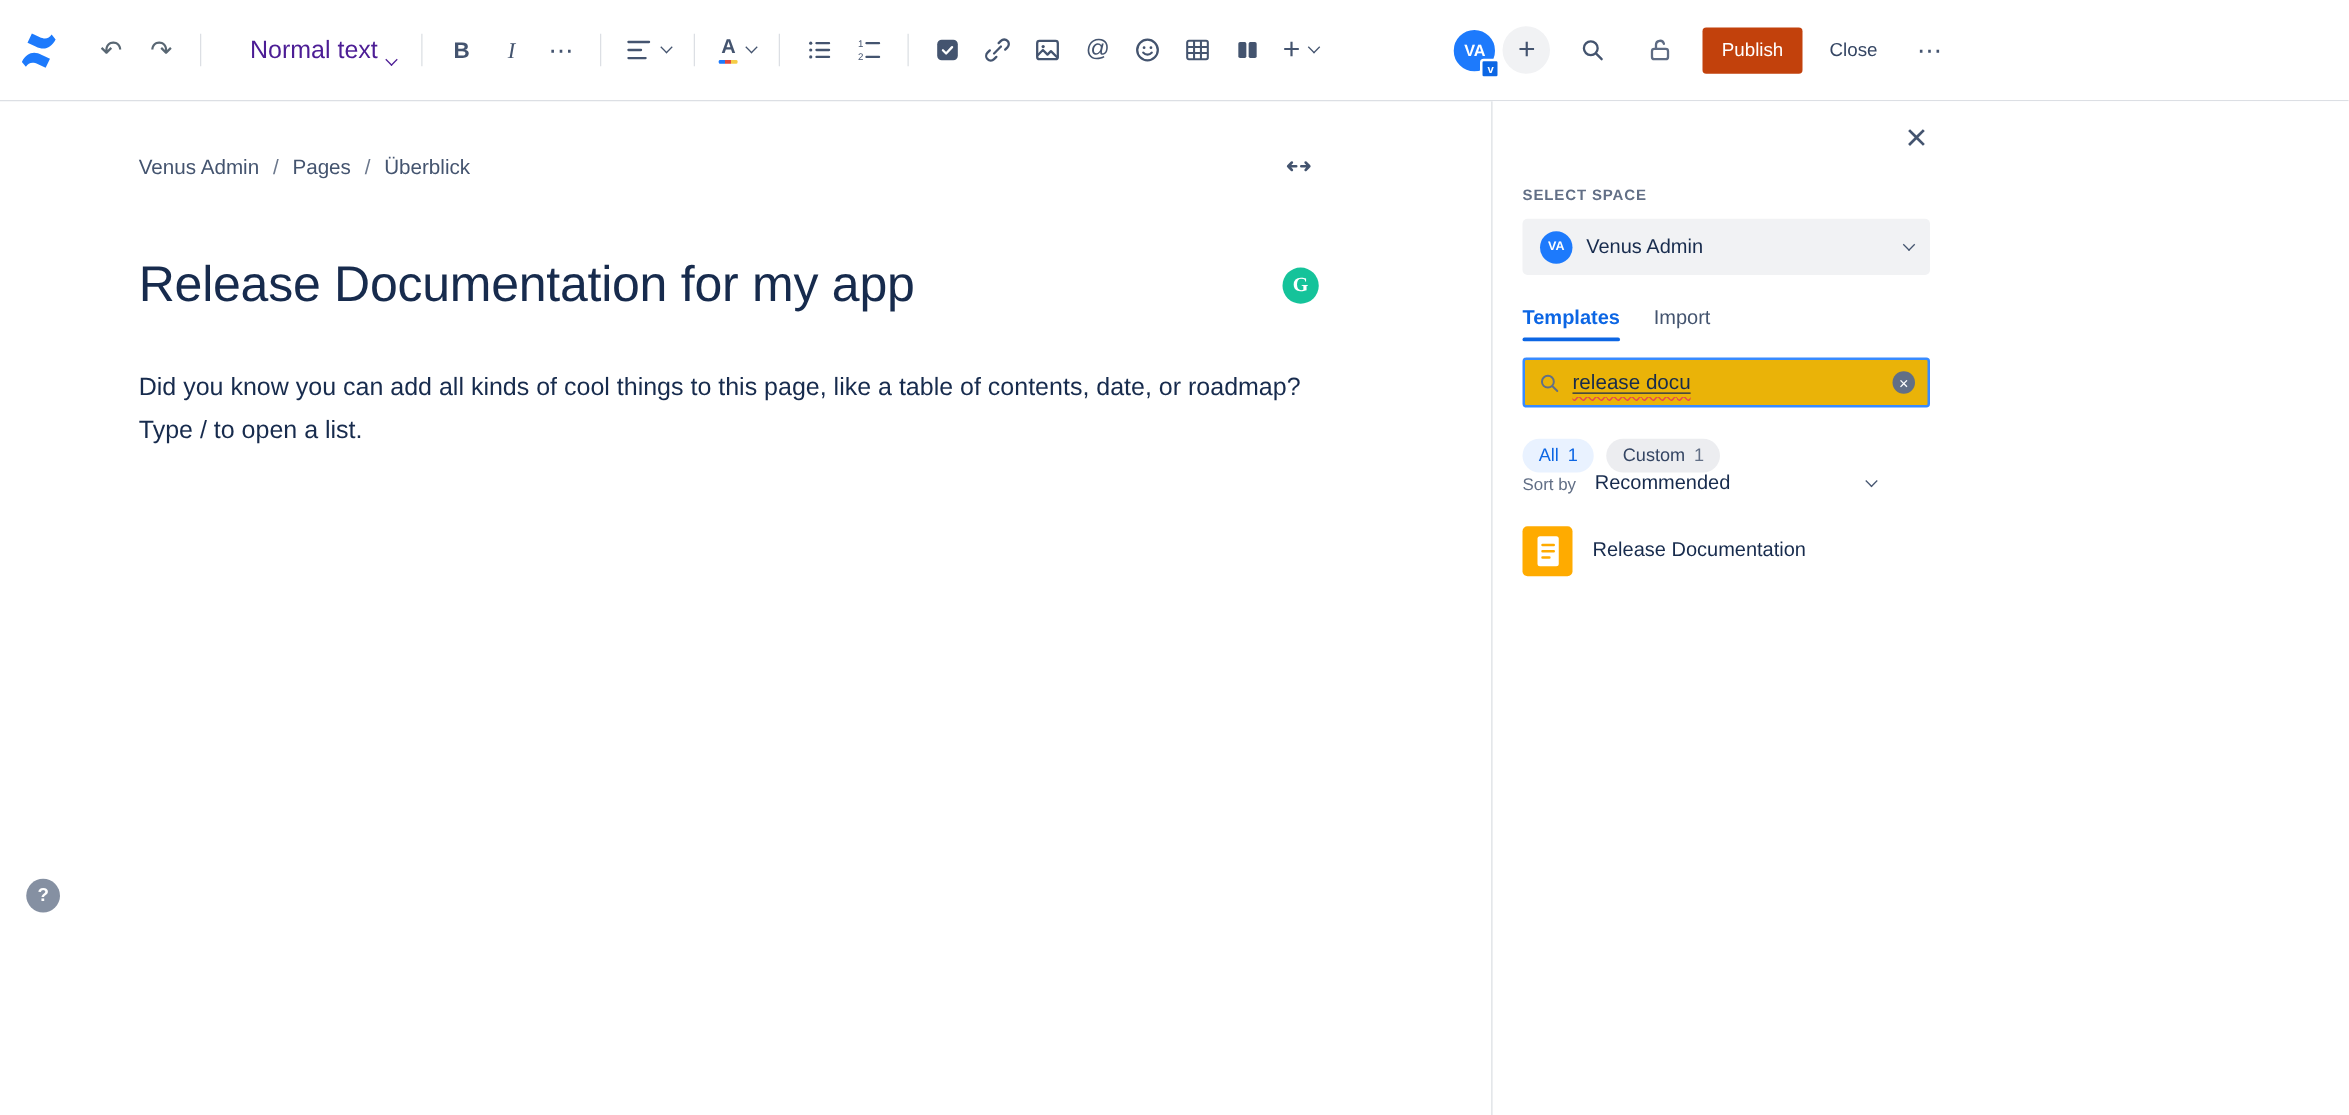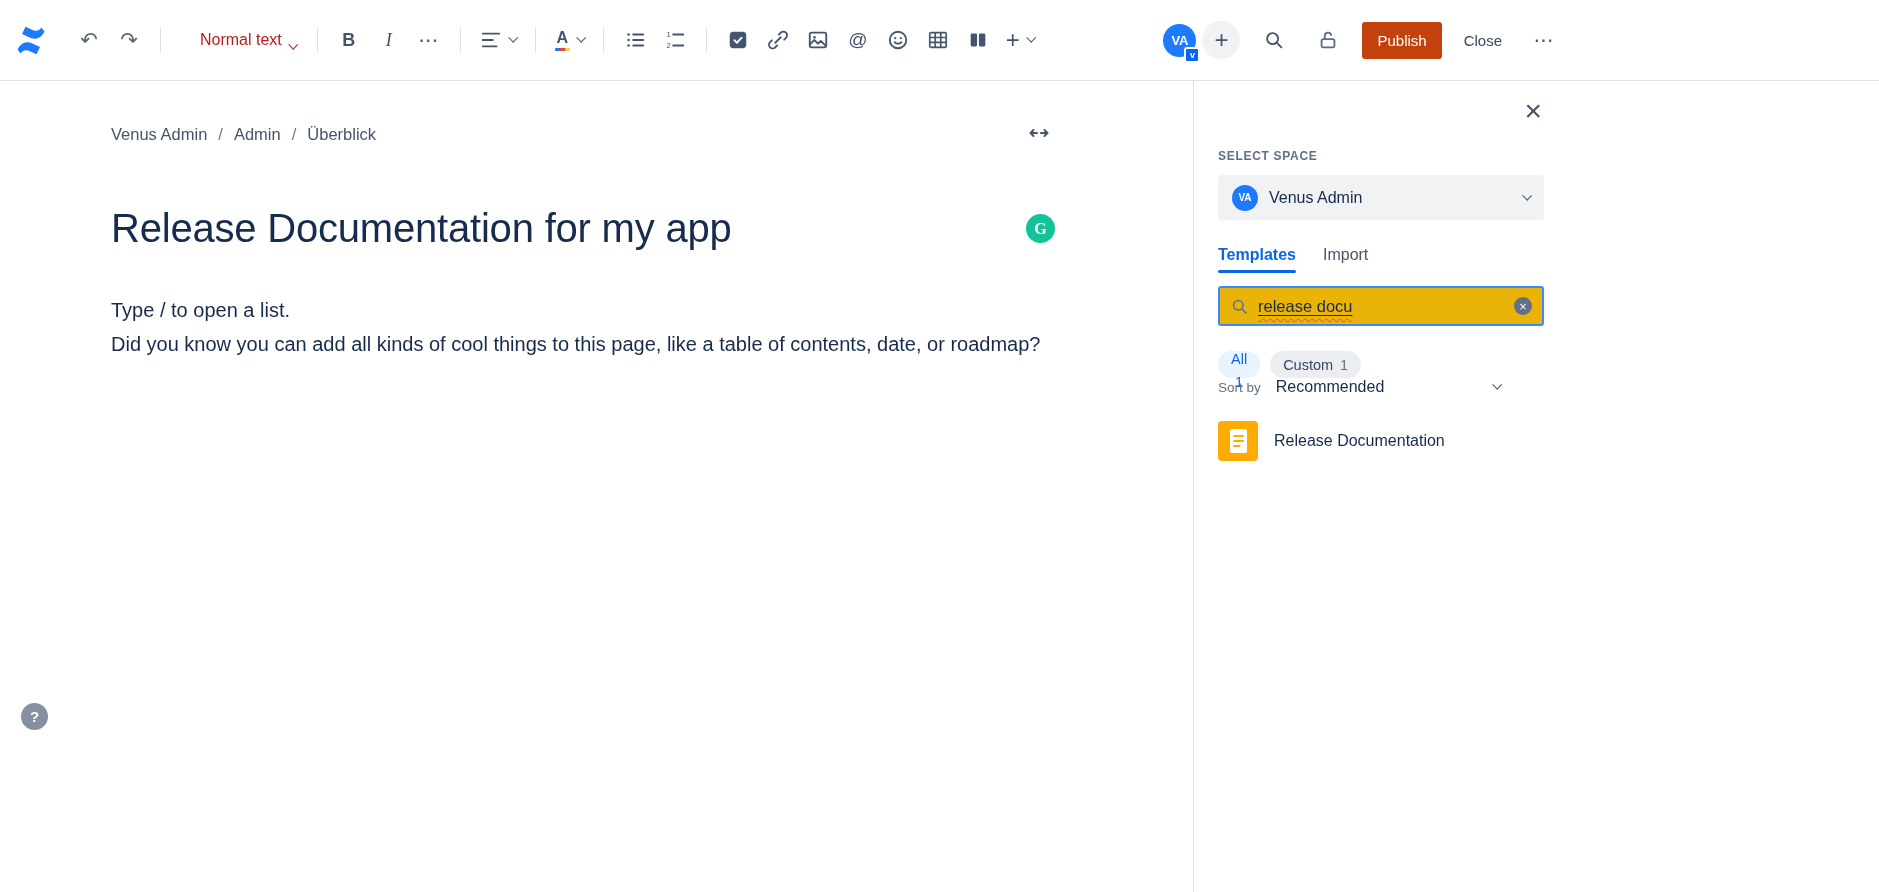--- a/index.html
+++ b/index.html
@@ -7,21 +7,21 @@
   .app { position:relative; width:1879px; height:892px; background:#fff; color:#172B4D; overflow:hidden; }
 
   
   .topbar { display:flex; align-items:center; height:81px; padding:0 0 0 15px; border-bottom:1px solid #DCDFE4; background:#fff; }
   .tbtn { display:flex; align-items:center; justify-content:center; width:40px; height:40px; border:none; background:transparent; border-radius:3px; color:#44546F; cursor:pointer; font-family:inherit; }
   .tbtn svg { display:block; }
   .sep { width:1px; height:26px; background:#DCDFE4; margin:0 11px; flex:none; }
   .chev { display:inline-block; width:7px; height:7px; border-right:1.8px solid currentColor; border-bottom:1.8px solid currentColor; transform:rotate(45deg) translateY(-1px); margin-left:7px; margin-top:-3px; flex:none; }
   .logo { width:32px; height:32px; flex:none; }
   .undo-redo { font-size:21px; color:#596773; }
-  .style-dd { display:flex; align-items:flex-end; border:none; background:transparent; font-family:inherit; font-size:16px; color:#b91c1c; margin-left:18px; padding:8px 10px; width:auto; cursor:pointer; }
+  .style-dd { display:flex; align-items:flex-end; border:none; background:transparent; font-family:inherit; font-size:20px; color:#4c1d95; margin-left:18px; padding:8px 10px; width:auto; cursor:pointer; }
   .dd-btn { width:auto; padding:0 8px; }
   .bold-glyph { font-weight:700; font-size:18px; }
   .italic-glyph { font-style:italic; font-size:18px; font-family:"Liberation Serif", serif; }
   .more-glyph { font-size:20px; letter-spacing:1px; }
   .mention-glyph { font-size:19px; font-weight:500; }
   .colorA { display:flex; flex-direction:column; align-items:center; line-height:1; }
   .colorA .a { font-size:16px; font-weight:600; }
   .colorA .bar { width:15px; height:3px; margin-top:2px; border-radius:1px; background:linear-gradient(90deg,#1D7AFC 0 34%,#E2483D 34% 67%,#F5CD47 67%); }
   .plus-glyph { font-size:24px; font-weight:400; line-height:1; }
 
@@ -59,21 +59,21 @@
   .tab { font-size:16px; color:#44546F; padding-bottom:9px; position:relative; cursor:pointer; }
   .tab.active { color:#0C66E4; font-weight:600; }
   .tab.active::after { content:""; position:absolute; left:0; right:0; bottom:0; height:3px; border-radius:2px; background:#0C66E4; }
   .search-box { margin-top:13px; width:326px; height:40px; border:2px solid #388BFF; border-radius:3px; background:#eab308; display:flex; align-items:center; padding:0 10px; gap:9px; cursor:text; }
   .search-box svg { flex:none; }
   .search-val { font-size:16.5px; color:#172B4D; text-decoration:underline; text-decoration-thickness:1px; text-underline-offset:3px; }
   .search-val .sq { text-decoration:underline wavy #E5484D 1px; text-underline-offset:6px; }
   .clear-btn { margin-left:auto; width:18px; height:18px; border:none; border-radius:50%; background:#626F86; color:#fff; font-size:13px; line-height:1; display:flex; align-items:center; justify-content:center; cursor:pointer; padding:0; }
   .pills { margin-top:25px; display:flex; gap:10px; }
   .pill { display:inline-flex; align-items:center; gap:7px; height:27px; padding:0 13px; border-radius:14px; border:none; font-family:inherit; font-size:14.5px; cursor:pointer; }
-  .pill.active { background:#E9F2FF; color:#0C66E4;flex-direction:column; }
+  .pill.active { background:#E9F2FF; color:#0C66E4; }
   .pill.active .cnt { color:#0C66E4; }
   .pill.plain { background:#ECEDF0; color:#344563; }
   .pill.plain .cnt { color:#626F86; }
   .sort-row { width:282px; display:flex; align-items:center; cursor:pointer; }
   .sort-lbl { font-size:13.5px; color:#626F86; flex:none; }
   .sort-val { font-size:16px; color:#172B4D; margin-left:15px; }
   .sort-row .chev { margin-left:auto; color:#44546F; }
   .tpl-item { margin-top:25px; display:flex; align-items:center; gap:16px; cursor:pointer; width:326px; }
   .tpl-icon { width:40px; height:40px; border-radius:4px; background:#FFAB00; display:flex; align-items:center; justify-content:center; flex:none; }
   .tpl-name { font-size:16px; color:#172B4D; }
@@ -236,42 +236,42 @@
           <span>⋯</span>
         </button>
     </div>
   </header>
 
   <main class="content">
     <div class="crumbs-row">
       <nav class="crumbs">
         <span class="crumb">Venus Admin</span>
         <span class="crumb-sep">/</span>
-        <span class="crumb">Admin</span>
+        <span class="crumb">Pages</span>
         <span class="crumb-sep">/</span>
         <span class="crumb">Überblick</span>
       </nav>
       <button class="expand-btn">
         <svg width="24" height="24" viewBox="0 0 24 24" fill="none" stroke="#44546F" stroke-width="2" stroke-linecap="round" stroke-linejoin="round">
           <path d="M10 12H3.5M3.5 12l3-3M3.5 12l3 3"></path>
           <path d="M14 12h6.5M20.5 12l-3-3M20.5 12l-3 3"></path>
         </svg>
       </button>
     </div>
 
     <div class="title-row">
       <h1 class="page-title">Release Documentation for my app</h1>
       <span class="grammarly">
           <span>G</span>
         </span>
     </div>
 
     <div class="body-text">
+      <div>Did you know you can add all kinds of cool things to this page, like a table of contents, date, or roadmap?</div>
       <div>Type / to open a list.</div>
-      <div>Did you know you can add all kinds of cool things to this page, like a table of contents, date, or roadmap?</div>
     </div>
   </main>
 
   <button class="help-btn">
       <span>?</span>
     </button>
 
   <aside class="panel">
     <div class="panel-inner">
       <div class="panel-close-row">

